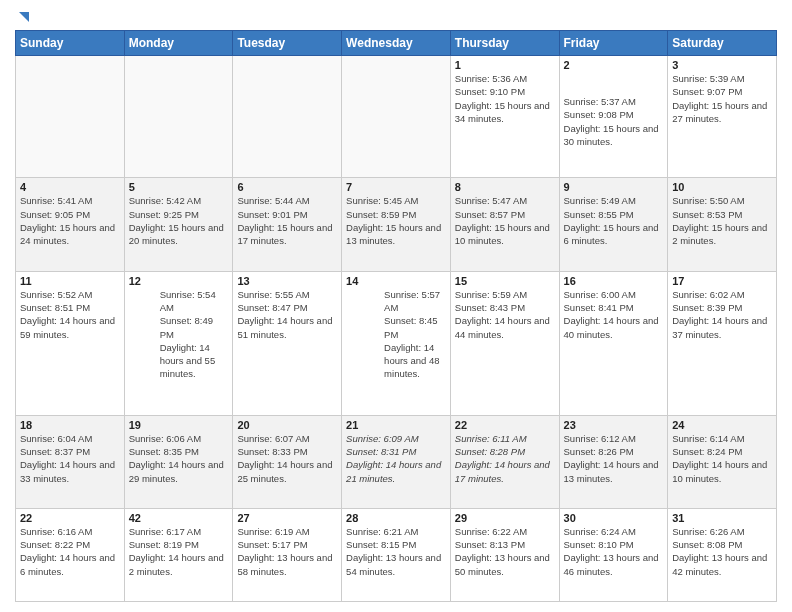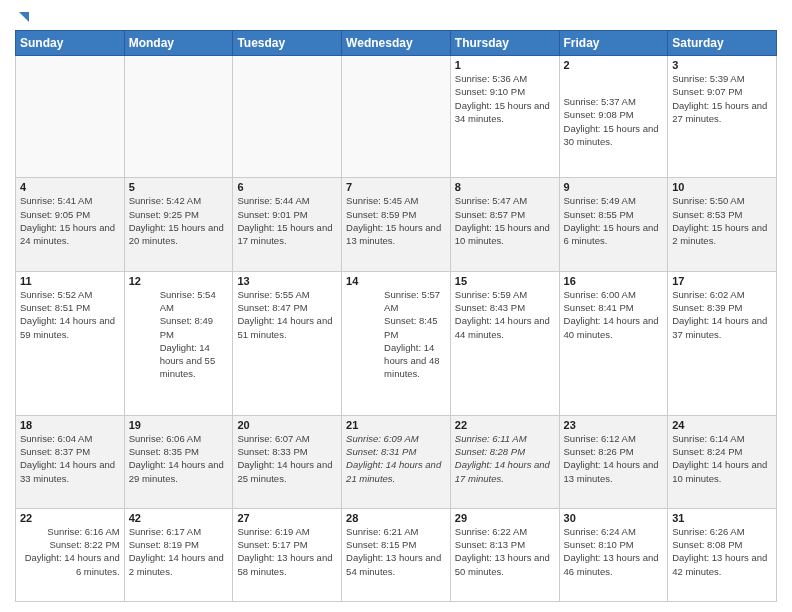--- a/index.html
+++ b/index.html
@@ -288,21 +288,21 @@
           <td>
             <div class="day-num">24</div>
             <div class="day-info" style="white-space: pre-line;">Sunrise: 6:14 AM
 Sunset: 8:24 PM
 Daylight: 14 hours and 10 minutes.</div>
           </td>
         </tr>
         <tr>
           <td>
             <div class="day-num">22</div>
-            <div class="day-info" style="white-space: pre-line; text-align: right;">Sunrise: 6:16 AM
+            <div class="day-info" style="white-space: pre-line;">Sunrise: 6:16 AM
 Sunset: 8:22 PM
 Daylight: 14 hours and 6 minutes.</div>
           </td>
           <td>
             <div class="day-num">42</div>
             <div class="day-info" style="white-space: pre-line;">Sunrise: 6:17 AM
 Sunset: 8:19 PM
 Daylight: 14 hours and 2 minutes.</div>
           </td>
           <td>

